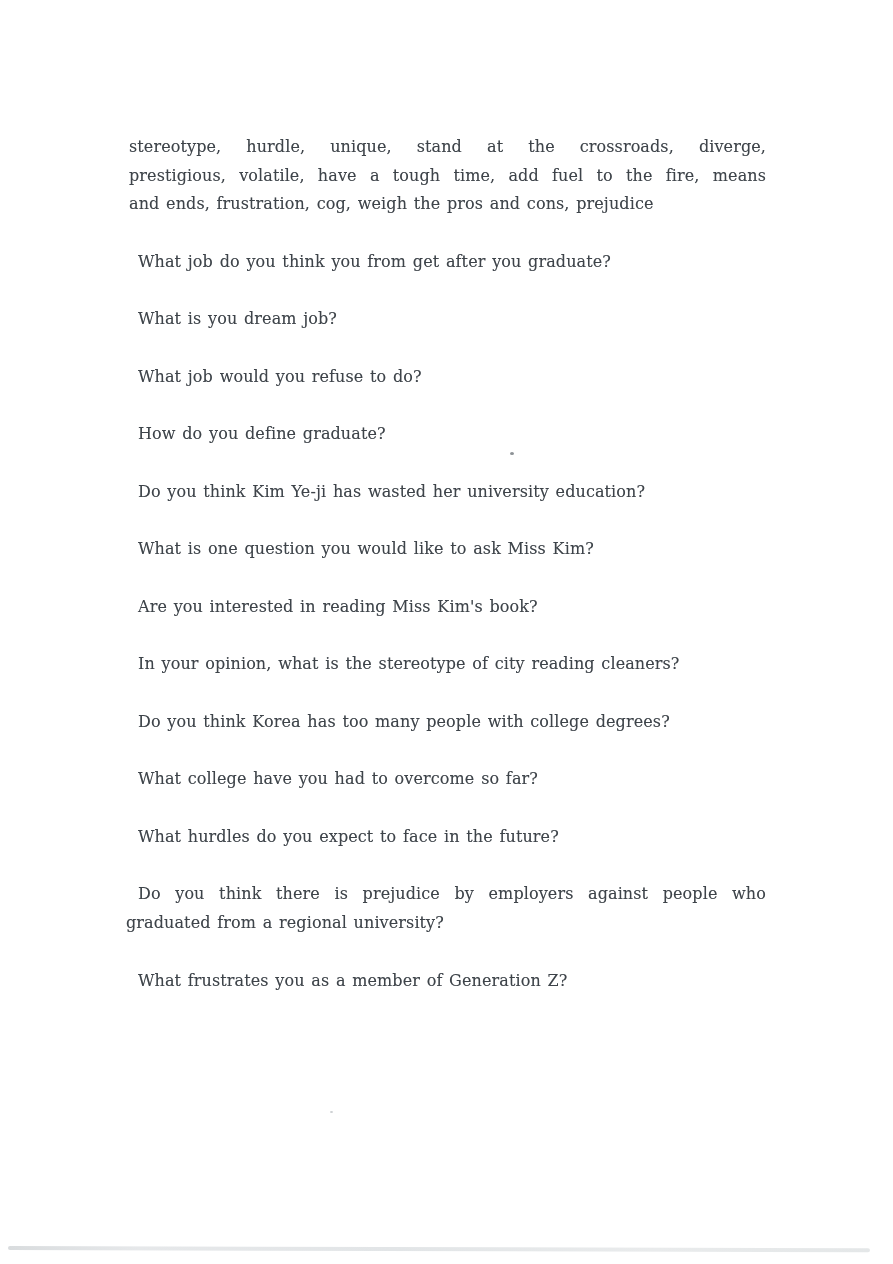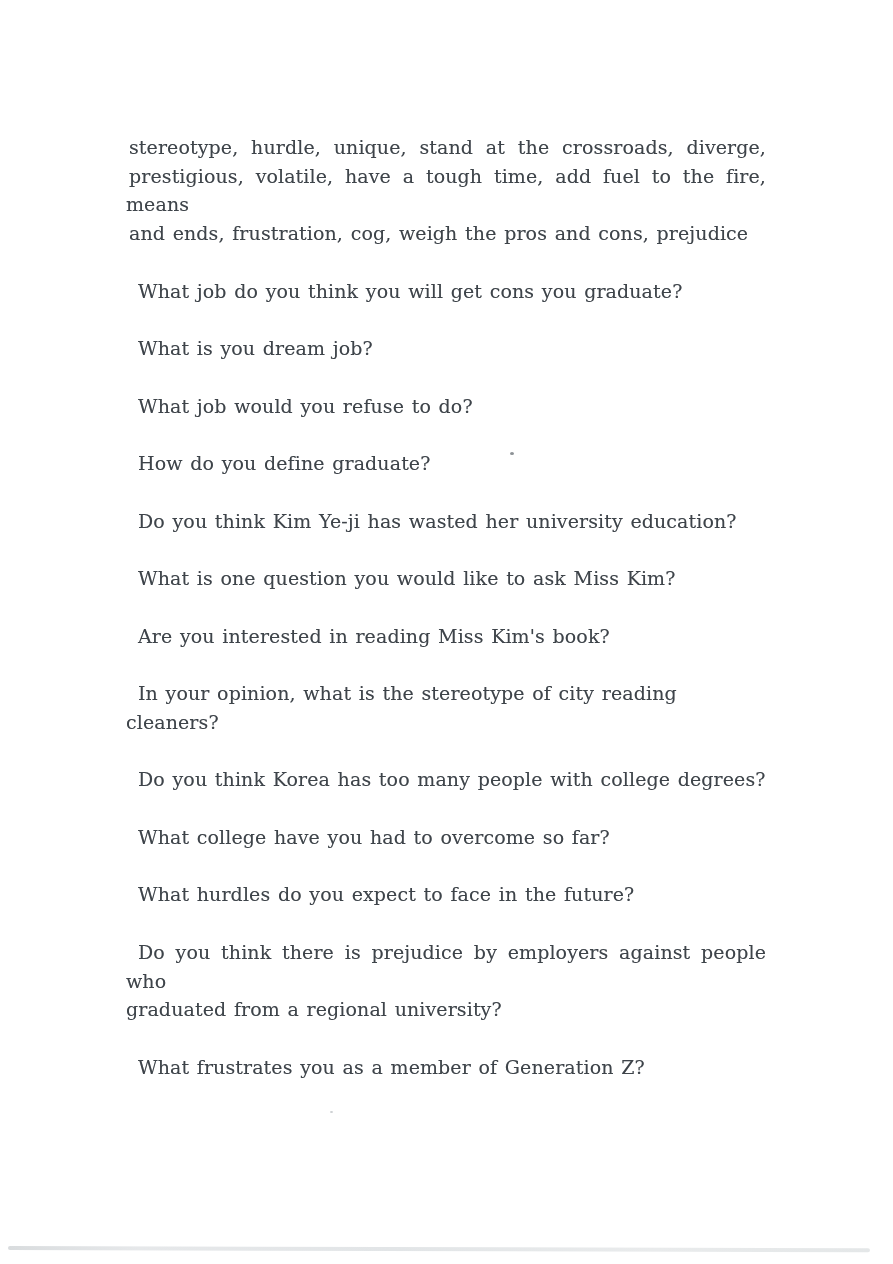--- a/index.html
+++ b/index.html
@@ -14,21 +14,21 @@
     background: #ffffff;
     overflow: hidden;
     font-family: "DejaVu Serif", serif;
   }
   .content {
     position: absolute;
     left: 126px;
     top: 133px;
     width: 640px;
     color: #3e444a;
-    font-size: 19px;
+    font-size: 16px;
     line-height: 28.7px;
     word-spacing: 1.5px;
     letter-spacing: 0.1px;
     text-shadow: 0 0 0.6px rgba(62, 68, 74, 0.35);
   }
   .content p {
     margin: 0 0 28.8px 0;
     padding: 0;
   }
   .tline {
@@ -84,21 +84,21 @@
 
 <div class="page">
   <div class="content">
     <p class="vocab">
         <span class="tline justify">stereotype, hurdle, unique, stand at the crossroads, diverge,</span>
         <span class="tline justify">prestigious, volatile, have a tough time, add fuel to the fire, means</span>
         <span class="tline">and ends, frustration, cog, weigh the pros and cons, prejudice</span>
       </p>
     <div>
         <p class="question">
-          <span class="tline">What job do you think you will get cons you graduate?</span>
+          <span class="tline">What job do you think you from get after you graduate?</span>
         </p>
         <p class="question">
           <span class="tline">What is you dream job?</span>
         </p>
         <p class="question">
           <span class="tline">What job would you refuse to do?</span>
         </p>
         <p class="question">
           <span class="tline">How do you define graduate?</span>
         </p>

